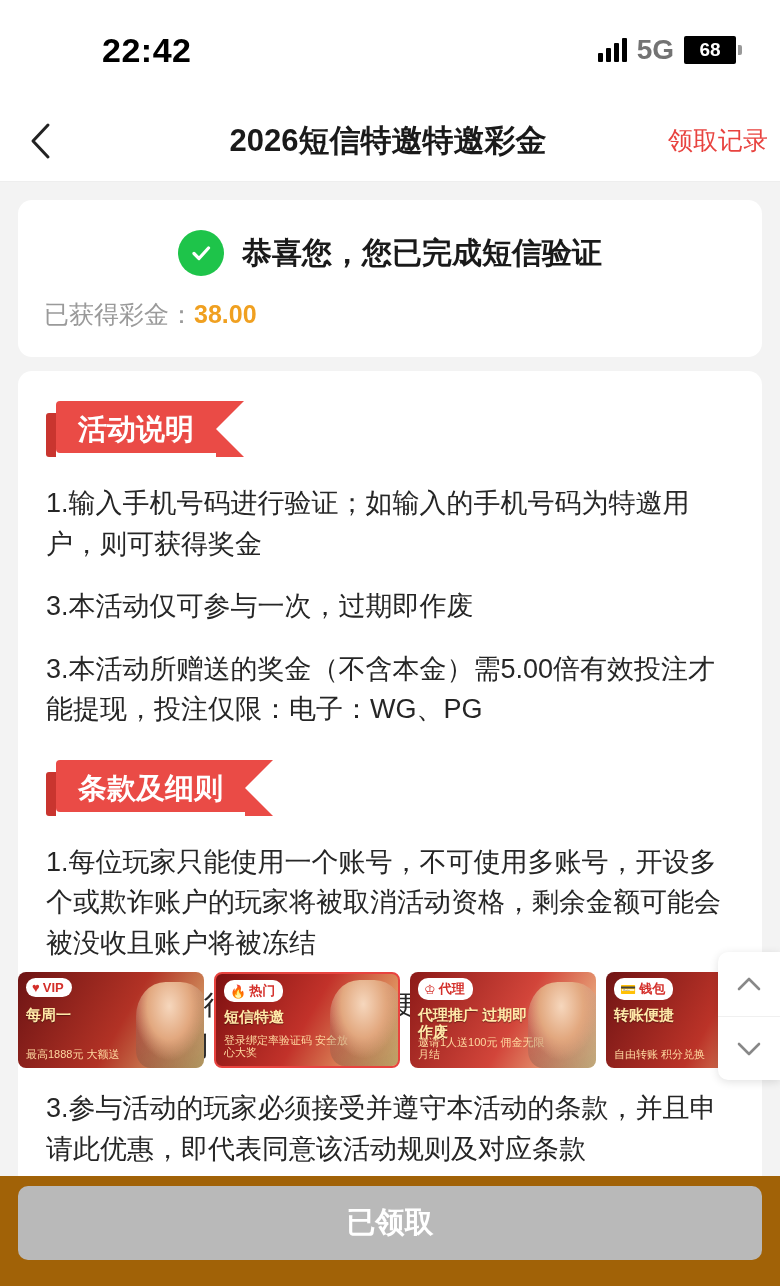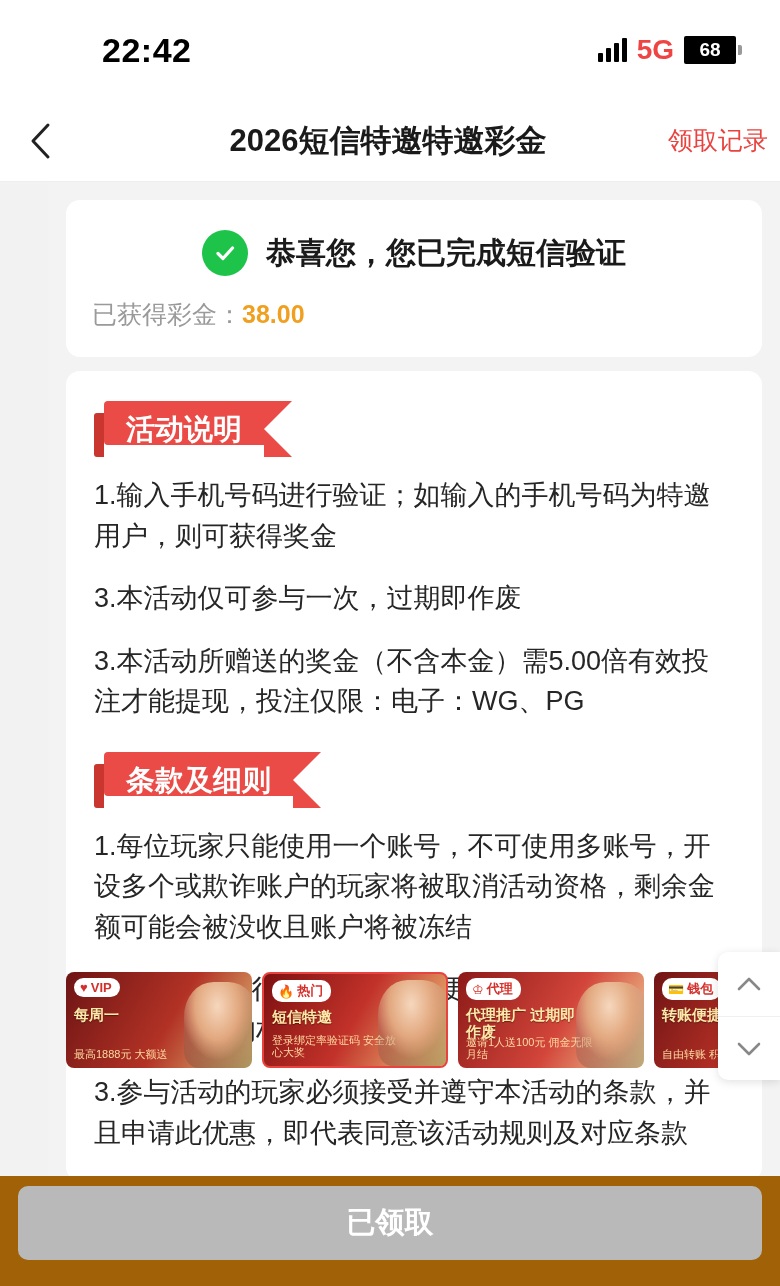--- a/index.html
+++ b/index.html
@@ -38,21 +38,21 @@
     display: flex;
     align-items: center;
     gap: 10px;
   }
   .signal-bars { display: flex; align-items: flex-end; gap: 3px; height: 24px; }
   .signal-bars i { display: block; width: 5px; background: #000; border-radius: 1px; }
   .signal-bars i:nth-child(1) { height: 9px; }
   .signal-bars i:nth-child(2) { height: 14px; }
   .signal-bars i:nth-child(3) { height: 19px; }
   .signal-bars i:nth-child(4) { height: 24px; }
-  .net-label { font-size: 28px; font-weight: bold; color: #ef4444; }
+  .net-label { font-size: 28px; font-weight: bold; color: #737373; }
   .battery {
     position: relative;
     width: 52px; height: 28px;
     background: #000;
     border-radius: 2px;
     display: flex; align-items: center; justify-content: center;
   }
   .battery span { color: #fff; font-size: 19px; font-weight: bold; }
   .battery::after {
     content: ""; position: absolute; right: -6px; top: 9px;
@@ -91,21 +91,20 @@
     z-index: 2;
   }
 
   
   .content {
     flex: 1 1 auto;
     background: #f3f3f3;
     padding: 18px 18px 0 18px;
     overflow: hidden;
     position: relative;
-    margin-left: 48px;
   }
 
   .card {
     background: #fff;
     border-radius: 14px;
     padding: 30px 26px 26px 26px;
   }
   .success-row {
     display: flex;
     align-items: center;
@@ -142,21 +141,21 @@
     padding: 0 0 28px 0;
     position: relative;
   }
 
   
   .ribbon {
     position: relative;
     display: inline-block;
     margin-left: 38px;
     margin-top: 30px;
-    height: 44px;
+    height: 52px;
     background: #ea4b46;
     color: #fff;
     font-size: 29px;
     font-weight: bold;
     line-height: 56px;
     padding: 0 22px 0 22px;
     border-radius: 4px 0 0 4px;
   }
   .ribbon::after {
     content: "";

